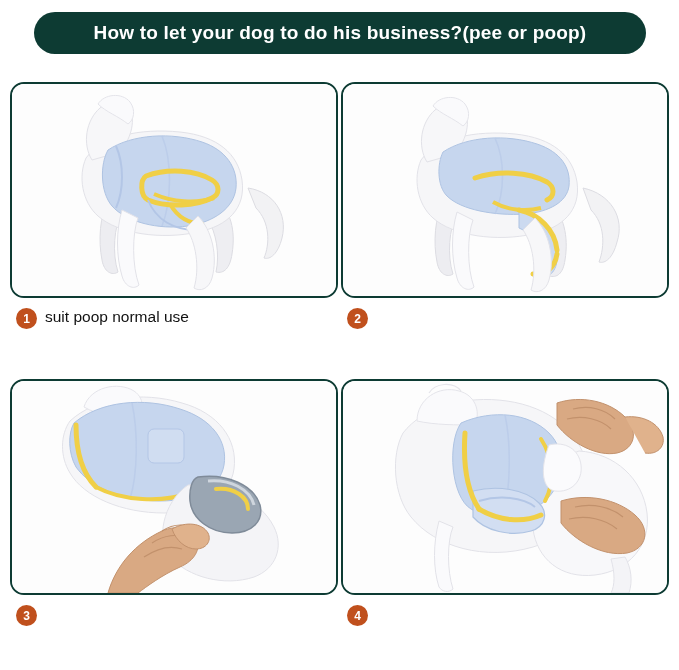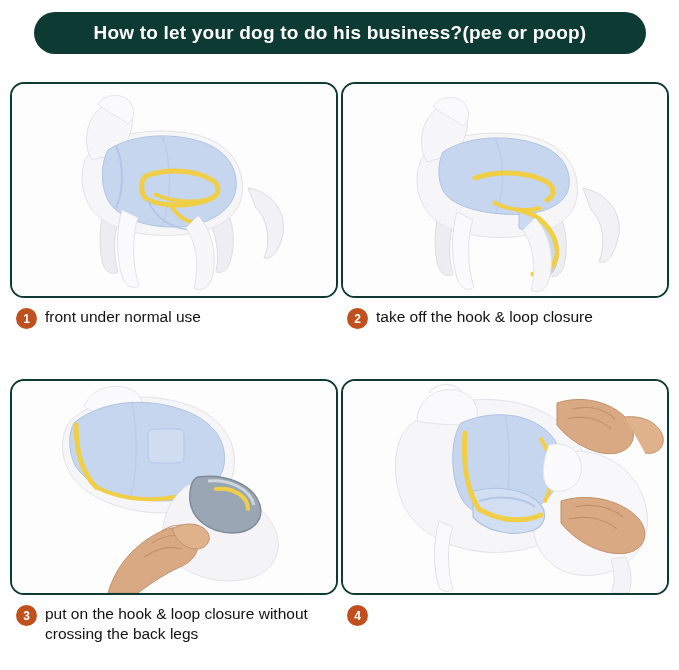--- a/index.html
+++ b/index.html
@@ -137,21 +137,21 @@
             <path d="M136 116 C144 136 162 146 184 146" fill="none" stroke="#b3c6e6" stroke-width="2"></path>
 
             <path d="M186 132 C200 146 206 172 200 194 C197 205 188 208 182 204 C188 184 184 158 174 144 Z" fill="#f7f7f9" stroke="#e2e2e8" stroke-width="1"></path>
 
             <path d="M110 126 C104 146 104 172 110 192 C113 203 122 206 127 201 C120 182 120 150 126 134 Z" fill="#fafafc" stroke="#e2e2e8" stroke-width="1"></path>
           </svg>
         </div>
       </div>
       <div class="caption">
         <div class="step-num">1</div>
-        <div class="caption-text">front under normal use</div>
+        <div class="caption-text">suit poop normal use</div>
       </div>
     </div>
 
     <div class="cell">
       <div class="photo">
         <div class="scene">
           <svg class="scene-svg" viewBox="0 0 324 212" preserveAspectRatio="xMidYMid slice">
             <rect x="0" y="0" width="324" height="212" fill="#fdfdfd"></rect>
 
             <path d="M240 104 C268 110 282 134 274 158 C270 174 262 180 256 178 C262 162 262 140 248 126 Z" fill="#f2f2f4" stroke="#dcdce2" stroke-width="1"></path>
@@ -174,21 +174,20 @@
             <path d="M190 190 C202 192 212 184 214 170" fill="none" stroke="#f0cf46" stroke-width="5" stroke-linecap="round"></path>
             <path d="M150 118 C164 126 182 128 198 124" fill="none" stroke="#f0cf46" stroke-width="4"></path>
 
             <path d="M192 134 C206 148 212 174 206 196 C203 207 194 210 188 206 C194 186 190 160 180 146 Z" fill="#f7f7f9" stroke="#e2e2e8" stroke-width="1"></path>
             <path d="M114 128 C108 148 108 174 114 194 C117 205 126 208 131 203 C124 184 124 152 130 136 Z" fill="#fafafc" stroke="#e2e2e8" stroke-width="1"></path>
           </svg>
         </div>
       </div>
       <div class="caption">
         <div class="step-num">2</div>
-        <div class="caption-text">take off the hook &amp; loop closure</div>
       </div>
     </div>
 
     <div class="cell">
       <div class="photo">
         <div class="scene">
           <svg class="scene-svg" viewBox="0 0 324 212" preserveAspectRatio="xMidYMid slice">
             <rect x="0" y="0" width="324" height="212" fill="#fdfdfd"></rect>
 
             <path d="M58 40 C84 16 130 10 170 22 C206 32 226 58 222 88 C218 116 190 132 152 132 C110 132 72 116 58 92 C48 76 48 54 58 40 Z" fill="#f6f6f8" stroke="#e2e2e8" stroke-width="1"></path>
@@ -214,21 +213,20 @@
             <path d="M150 150 C162 142 176 142 184 150" fill="none" stroke="#c2916c" stroke-width="1.2"></path>
             <path d="M140 162 C152 154 166 152 176 158" fill="none" stroke="#c2916c" stroke-width="1.2"></path>
             <path d="M132 176 C144 168 158 164 170 168" fill="none" stroke="#c2916c" stroke-width="1.2"></path>
 
             <path d="M160 148 C174 140 190 142 196 152 C200 160 194 168 184 168 C174 168 164 160 160 148 Z" fill="#e0b28c" stroke="#c2916c" stroke-width="1"></path>
           </svg>
         </div>
       </div>
       <div class="caption">
         <div class="step-num">3</div>
-        <div class="caption-text">put on the hook &amp; loop closure without crossing the back legs</div>
       </div>
     </div>
 
     <div class="cell">
       <div class="photo">
         <div class="scene">
           <svg class="scene-svg" viewBox="0 0 324 212" preserveAspectRatio="xMidYMid slice">
             <rect x="0" y="0" width="324" height="212" fill="#fdfdfd"></rect>
 
             <path d="M60 52 C80 26 122 14 164 20 C206 26 236 50 244 84 C252 122 230 154 190 166 C142 180 92 166 68 136 C50 114 48 74 60 52 Z" fill="#f6f6f8" stroke="#e2e2e8" stroke-width="1"></path>

